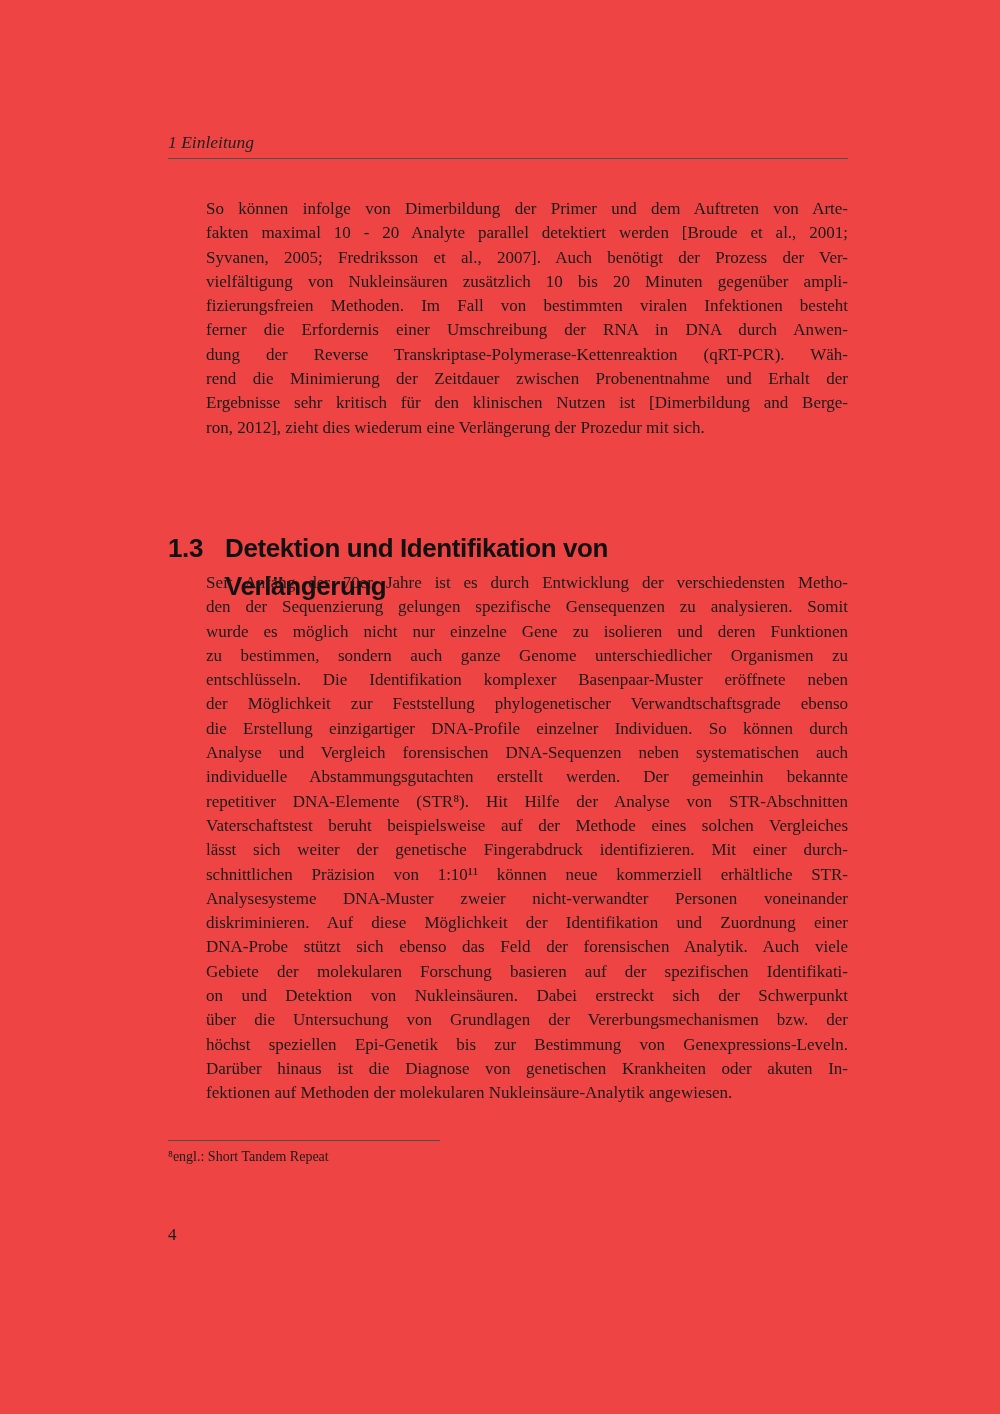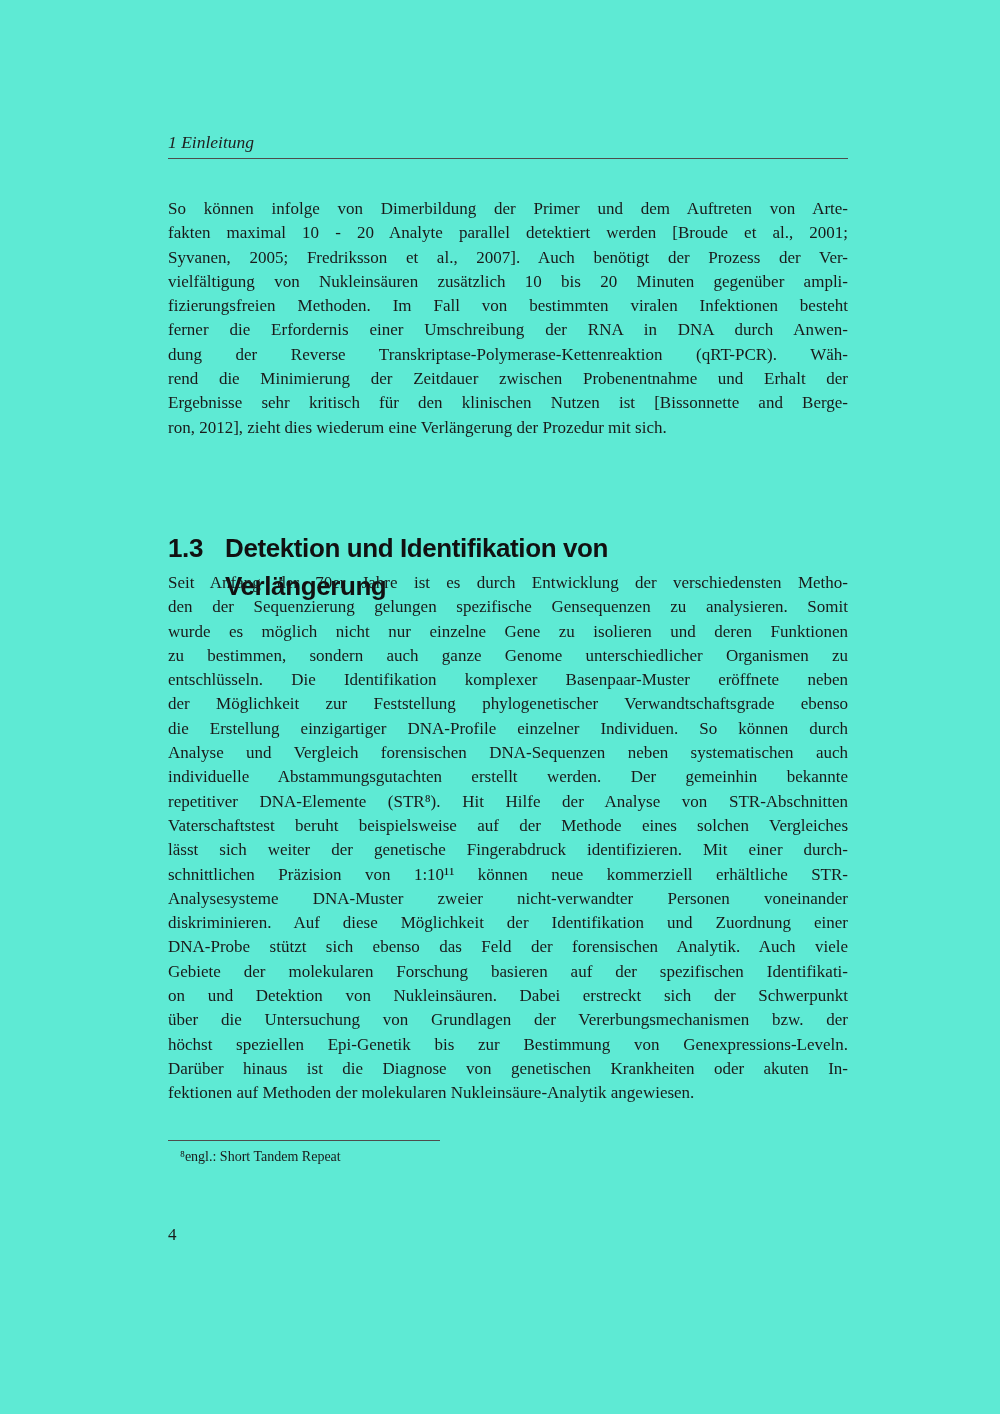--- a/index.html
+++ b/index.html
@@ -8,21 +8,21 @@
     width: 1000px;
     height: 1414px;
     position: relative;
     font-family: "Liberation Serif", "DejaVu Serif", serif;
     color: #1a1a1a;
     overflow: hidden;
   }
   .page {
     position: absolute;
     inset: 0;
-    background: #5eead4;
+    background: #ef4444;
   }
 
   
   .chapter-header {
     position: absolute;
     left: 168px;
     top: 131px;
     width: 680px;
     font-style: italic;
     font-size: 17.5px;
@@ -36,21 +36,21 @@
   .para {
     position: absolute;
     left: 168px;
     width: 680px;
     font-size: 17px;
     line-height: 24.3px;
     color: #1a1a1a;
   }
   .para-1 { top: 197px; }
   .para-2 { top: 571px; }
-  .tline { text-align: justify; text-align-last: justify; white-space: normal; }
+  .tline { text-align: justify; text-align-last: justify; white-space: normal; margin-left: 38px; }
   .tline-last { text-align-last: left; }
 
   
   .section-heading {
     position: absolute;
     left: 168px;
     top: 489px;
     width: 720px;
     display: flex;
     font-family: "Liberation Sans", "DejaVu Sans", sans-serif;
@@ -67,21 +67,21 @@
   
   .footnote-rule {
     position: absolute;
     left: 168px;
     top: 1140px;
     width: 272px;
     border-top: 1px solid #4d4d4d;
   }
   .footnote {
     position: absolute;
-    left: 180px;
+    left: 168px;
     top: 1147px;
     width: 680px;
     font-size: 14px;
     line-height: 19px;
     color: #1a1a1a;
   }
 
   
   .page-number {
     position: absolute;
@@ -100,21 +100,21 @@
 
   <div class="para para-1">
       <div class="tline">So können infolge von Dimerbildung der Primer und dem Auftreten von Arte-</div>
       <div class="tline">fakten maximal 10 - 20 Analyte parallel detektiert werden [Broude et al., 2001;</div>
       <div class="tline">Syvanen, 2005; Fredriksson et al., 2007]. Auch benötigt der Prozess der Ver-</div>
       <div class="tline">vielfältigung von Nukleinsäuren zusätzlich 10 bis 20 Minuten gegenüber ampli-</div>
       <div class="tline">fizierungsfreien Methoden. Im Fall von bestimmten viralen Infektionen besteht</div>
       <div class="tline">ferner die Erfordernis einer Umschreibung der RNA in DNA durch Anwen-</div>
       <div class="tline">dung der Reverse Transkriptase-Polymerase-Kettenreaktion (qRT-PCR). Wäh-</div>
       <div class="tline">rend die Minimierung der Zeitdauer zwischen Probenentnahme und Erhalt der</div>
-      <div class="tline">Ergebnisse sehr kritisch für den klinischen Nutzen ist [Bissonnette and Berge-</div>
+      <div class="tline">Ergebnisse sehr kritisch für den klinischen Nutzen ist [Dimerbildung and Berge-</div>
       <div class="tline tline-last">ron, 2012], zieht dies wiederum eine Verlängerung der Prozedur mit sich.</div>
     </div>
 
   <div class="section-heading">
     <div class="section-number">1.3</div>
     <div class="section-title">
       <div>Detektion und Identifikation von</div>
       <div>Verlängerung</div>
     </div>
   </div>

